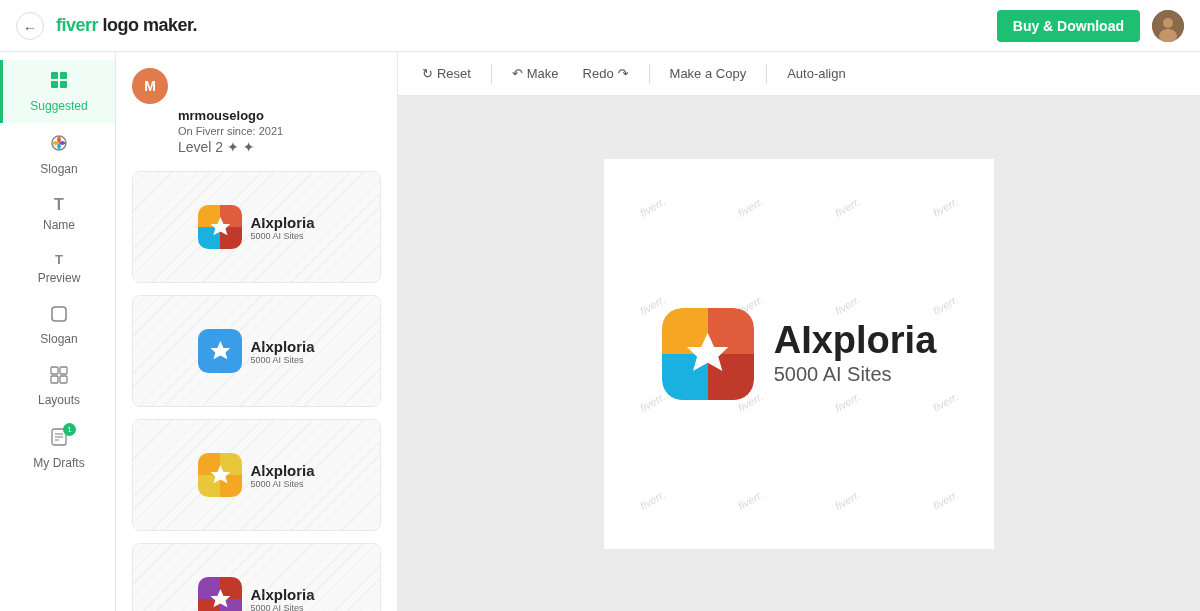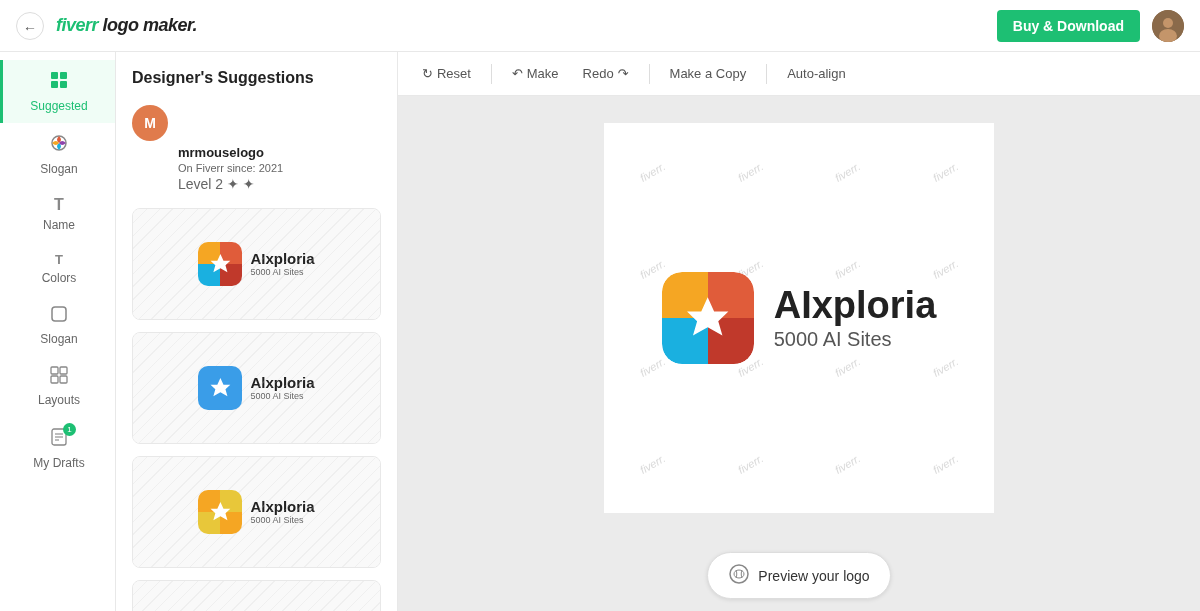--- a/index.html
+++ b/index.html
@@ -10,21 +10,21 @@
       display: flex; align-items: center; justify-content: space-between;
       background: #fff; height: 52px; padding: 0 16px;
       border-bottom: 1px solid #e8e8e8; position: relative; z-index: 10;
     }
     .header-left { display: flex; align-items: center; gap: 12px; }
     .back-btn {
       width: 28px; height: 28px; border-radius: 50%; border: 1px solid #ddd;
       background: #fff; cursor: pointer; display: flex; align-items: center; justify-content: center;
       color: #555; font-size: 14px;
     }
-    .logo-text { font-size: 18px; font-weight: 600; color: #222; letter-spacing: -0.5px; font-style: italic; }
+    .logo-text { font-size: 18px; font-weight: 600; color: #222; letter-spacing: -0.5px; }
     .logo-text span { color: #1dbf73; }
     .header-right { display: flex; align-items: flex-start; gap: 12px; }
     .buy-btn {
       background: #1dbf73; color: #fff; border: none; border-radius: 4px;
       padding: 8px 16px; font-size: 14px; font-weight: 600; cursor: pointer;
     }
     .avatar {
       width: 32px; height: 32px; border-radius: 50%; background: #8a6a4a;
       display: flex; align-items: center; justify-content: center; color: #fff;
       font-size: 13px; font-weight: 600; overflow: hidden;
@@ -195,21 +195,21 @@
       <span>Slogan</span>
     </div>
 
     <div class="sidebar-item">
       <span class="icon" style="font-size:16px;font-weight:700;color:#888;">T</span>
       <span>Name</span>
     </div>
 
     <div class="sidebar-item">
       <span class="icon" style="font-size:13px;font-weight:700;color:#888;">T</span>
-      <span>Colors</span>
+      <span>Preview</span>
     </div>
 
     <div class="sidebar-item">
       <span class="icon">
         <svg width="18" height="18" viewBox="0 0 18 18">
             <rect x="2" y="2" width="14" height="14" rx="3" fill="none" stroke="#888" stroke-width="1.5"></rect>
           </svg>
       </span>
       <span>Slogan</span>
     </div>
@@ -235,21 +235,20 @@
             <line x1="5" y1="10" x2="13" y2="10" stroke="#888" stroke-width="1.1"></line>
             <line x1="5" y1="13" x2="9" y2="13" stroke="#888" stroke-width="1.1"></line>
           </svg>
         <span style="position:absolute;top:-4px;right:-8px;background:#1dbf73;color:#fff;border-radius:50%;width:13px;height:13px;font-size:8px;display:flex;align-items:center;justify-content:center;">1</span>
       </span>
       <span>My Drafts</span>
     </div>
   </div>
 
   <div class="panel">
-    <div class="panel-title">Designer's Suggestions</div>
 
     <div class="designer-info">
       <div class="designer-avatar">M</div>
       <div>
         <div class="designer-name">mrmouselogo</div>
         <div class="designer-since">On Fiverr since: 2021</div>
         <div class="designer-level">
           <span>Level 2 ✦ ✦</span>
         </div>
       </div>
@@ -389,28 +388,15 @@
           </div>
 
           <div class="main-logo-text">
             <h1>AIxploria</h1>
             <p>5000 AI Sites</p>
           </div>
         </div>
       </div>
     </div>
 
-    <div class="preview-btn-area">
-      <button class="preview-btn">
-        <span>
-          <svg width="22" height="22" viewBox="0 0 22 22">
-              <circle cx="11" cy="11" r="9" fill="none" stroke="#888" stroke-width="1.5"></circle>
-              <path d="M8 7 C9 9 9 13 8 15" stroke="#888" stroke-width="1" fill="none"></path>
-              <path d="M14 7 C13 9 13 13 14 15" stroke="#888" stroke-width="1" fill="none"></path>
-              <ellipse cx="11" cy="11" rx="5" ry="4" fill="none" stroke="#888" stroke-width="1"></ellipse>
-            </svg>
-        </span>
-        <span>Preview your logo</span>
-      </button>
-    </div>
   </div>
 
 </div>
 
 </body></html>

